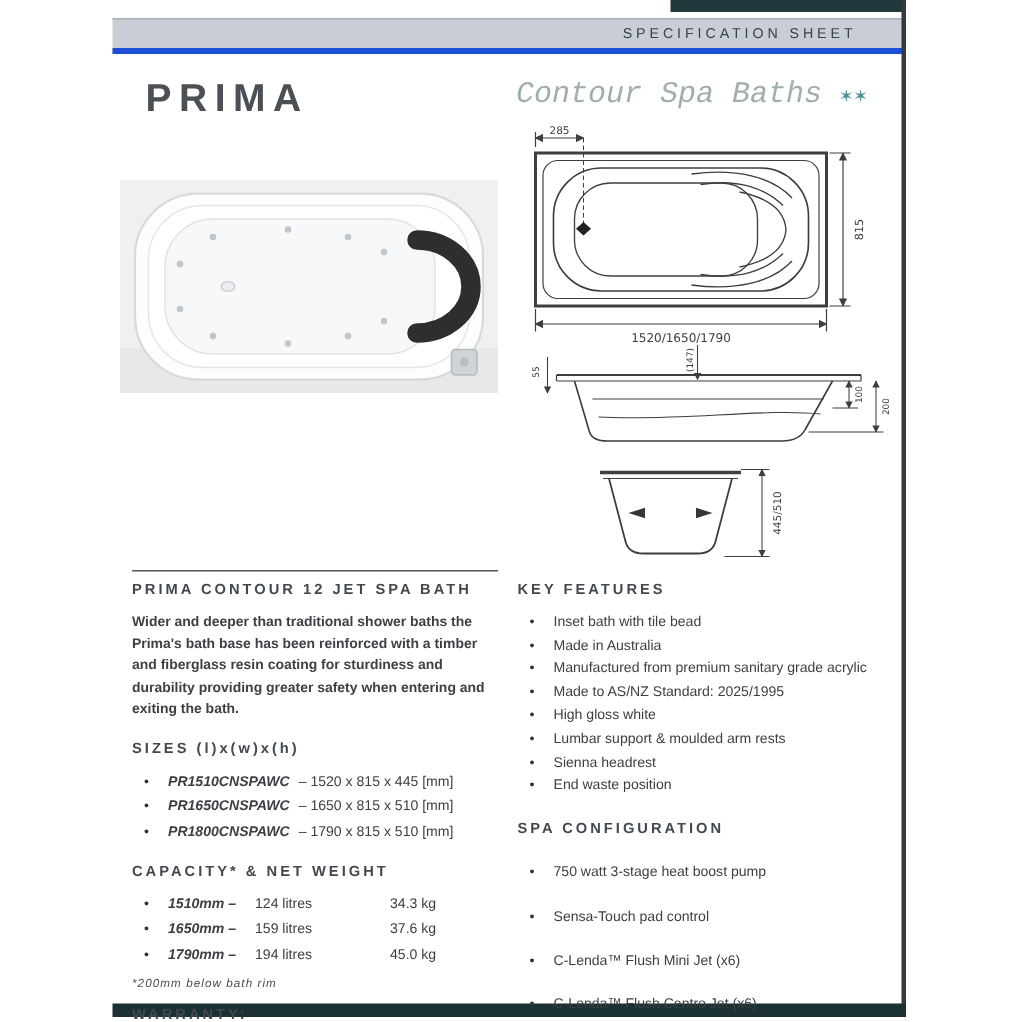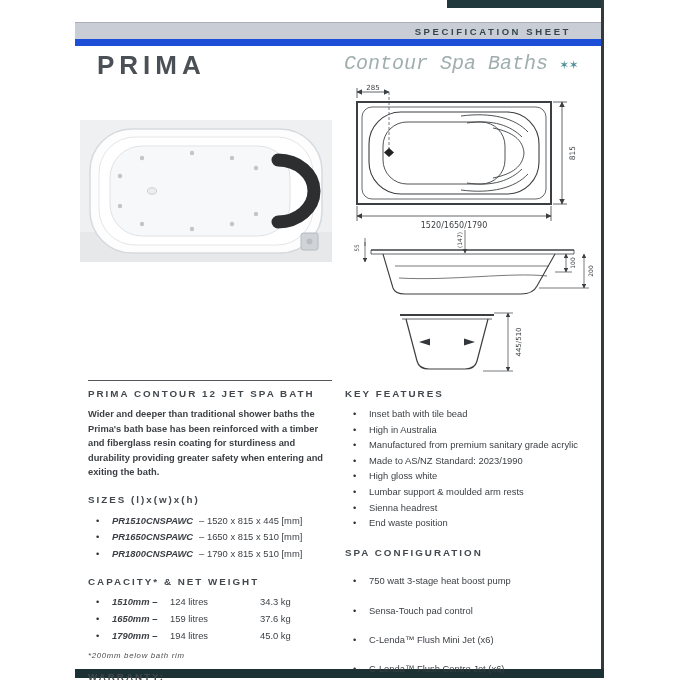--- a/index.html
+++ b/index.html
@@ -1,24 +1,24 @@
 <!DOCTYPE html>
 <html><head>
 <meta charset="utf-8">
 <style>
   html,body{margin:0;padding:0;background:#ffffff;}
   .page{position:relative;width:681px;height:681px;background:#ffffff;overflow:hidden;
         font-family:"Liberation Sans",sans-serif;color:#3e4246;}
 
   
   .top-accent{position:absolute;left:447px;top:0;width:156px;height:8px;background:#21393c;}
-  .spec-band{position:absolute;left:75px;top:22px;width:528px;height:24px;background:#c9cdd5;
-             border-top:1px solid #a9aeb9;border-bottom:7px solid #1d4ed8;box-sizing:border-box;
+  .spec-band{position:absolute;left:75px;top:12px;width:528px;height:24px;background:#c9cdd5;
+             border-top:1px solid #a9aeb9;border-bottom:4px solid #1d4ed8;box-sizing:border-box;
              display:flex;align-items:center;justify-content:flex-end;padding-right:32px;
-             font-size:9.5px;font-weight:bold;letter-spacing:2.6px;color:#35454b;}
+             font-size:9.5px;font-weight:normal;letter-spacing:2.6px;color:#35454b;}
   .right-rule{position:absolute;left:601px;top:0;width:3px;height:678px;background:#34393c;}
   .bottom-bar{position:absolute;left:75px;top:669px;width:529px;height:9px;background:#1c3134;}
 
   
   .brand{position:absolute;left:97px;top:50px;font-size:26px;font-weight:600;
          letter-spacing:5px;color:#4b5056;}
   .series{position:absolute;left:344px;top:52px;width:240px;
           font-family:Liberation Mono, monospace;font-style:italic;font-size:20px;color:#a0aeae;}
   .series .stars{font-style:normal;color:#4f8f97;font-size:14px;letter-spacing:1px;}
 
@@ -207,27 +207,27 @@
 
   </div>
 
   <div class="col-right">
     <h2 class="sec-title" style="padding-top:5px;">KEY FEATURES</h2>
     <div class="feat" style="margin-top:8px;">
       <div class="li">
           <span>Inset bath with tile bead</span>
         </div>
       <div class="li">
-          <span>High in Australia</span>
+          <span>Made in Australia</span>
         </div>
       <div class="li">
           <span>Manufactured from premium sanitary grade acrylic</span>
         </div>
       <div class="li">
-          <span>Made to AS/NZ Standard: 2023/1990</span>
+          <span>Made to AS/NZ Standard: 2025/1995</span>
         </div>
       <div class="li">
           <span>High gloss white</span>
         </div>
       <div class="li">
           <span>Lumbar support &amp; moulded arm rests</span>
         </div>
       <div class="li">
           <span>Sienna headrest</span>
         </div>

